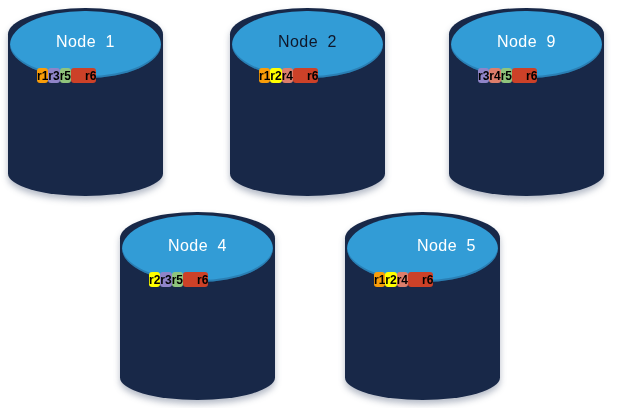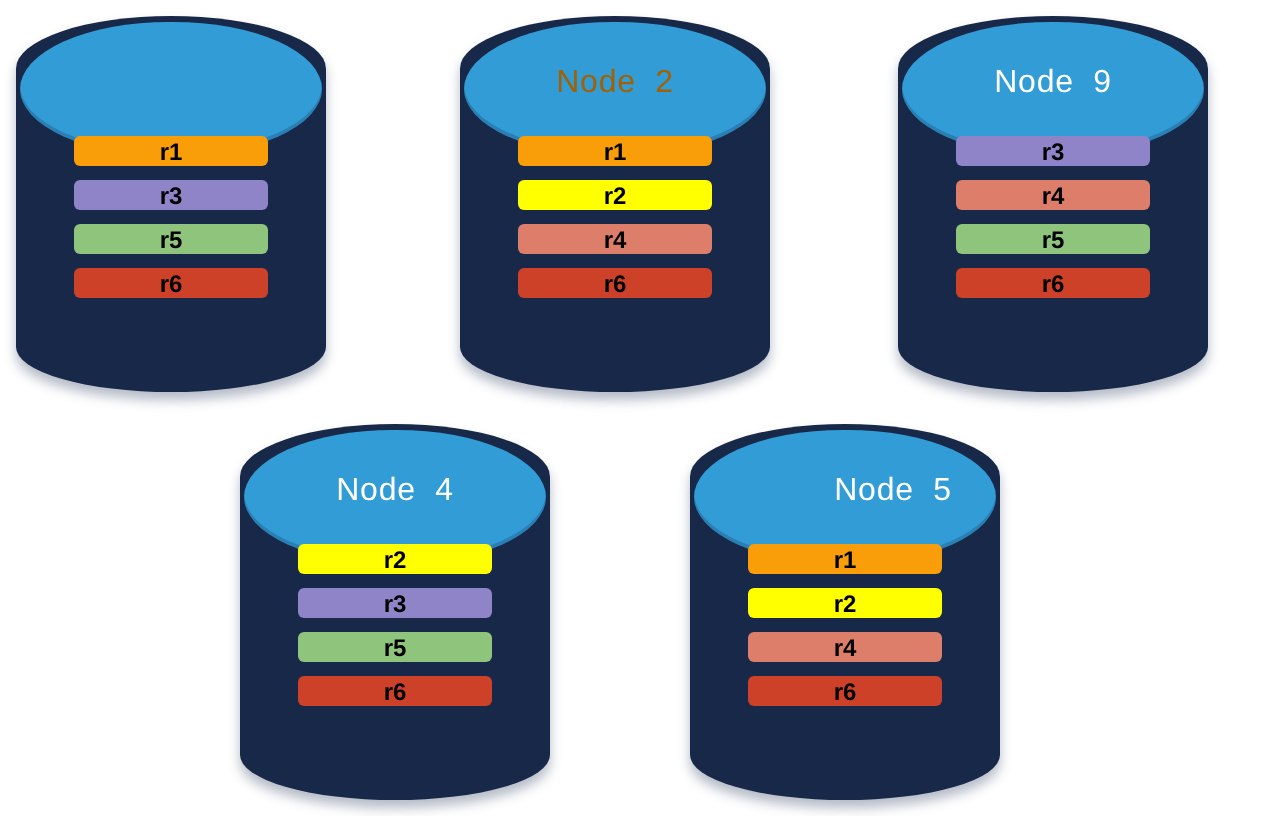--- a/index.html
+++ b/index.html
@@ -62,67 +62,68 @@
     white-space: pre;
     pointer-events: none;
   }
 
   
   .bands {
     position: absolute;
     left: 0;
     width: 100%;
     display: flex;
-    flex-direction: column;
+    flex-direction: row;
   }
 
   .band {
     position: relative;
     height: 15px;
     border-radius: 3px;
     margin-bottom: 7px;
     display: flex;
     align-items: center;
     justify-content: center;
   }
-  .band:last-child { margin-bottom: 0; }
+  .band:last-child { margin-bottom: 0; padding-left: 14px; }
 
   .band-label {
     color: #000000;
     font-size: 12px;
     font-weight: bold;
     line-height: 1;
   }
 </style>
 </head>
 <body>
 
 <div id="diagram">
     <div class="node" style="left: 8px; top: 8px; width: 155px; height: 188px;">
       <div class="cyl-body" style="background: rgb(24, 40, 72);"></div>
       <div class="cyl-top" style="background: rgb(50, 156, 214);"></div>
+      <div class="node-label" style="color: rgb(255, 255, 255);">Node  1</div>
       <div class="bands" style="top: 60px; padding-left: 29px; padding-right: 29px; box-sizing: border-box;">
         <div class="band" style="background: rgb(249, 157, 9);">
           <span class="band-label">r1</span>
         </div>
         <div class="band" style="background: rgb(143, 132, 200);">
           <span class="band-label">r3</span>
         </div>
         <div class="band" style="background: rgb(143, 196, 124);">
           <span class="band-label">r5</span>
         </div>
         <div class="band" style="background: rgb(204, 65, 40);">
           <span class="band-label">r6</span>
         </div>
       </div>
     </div>
     <div class="node" style="left: 230px; top: 8px; width: 155px; height: 188px;">
       <div class="cyl-body" style="background: rgb(24, 40, 72);"></div>
       <div class="cyl-top" style="background: rgb(50, 156, 214);"></div>
-      <div class="node-label" style="color: #a16207;">Node  2</div>
+      <div class="node-label" style="color: #0f172a;">Node  2</div>
       <div class="bands" style="top: 60px; padding-left: 29px; padding-right: 29px; box-sizing: border-box;">
         <div class="band" style="background: rgb(249, 157, 9);">
           <span class="band-label">r1</span>
         </div>
         <div class="band" style="background: rgb(255, 255, 0);">
           <span class="band-label">r2</span>
         </div>
         <div class="band" style="background: rgb(221, 126, 107);">
           <span class="band-label">r4</span>
         </div>

